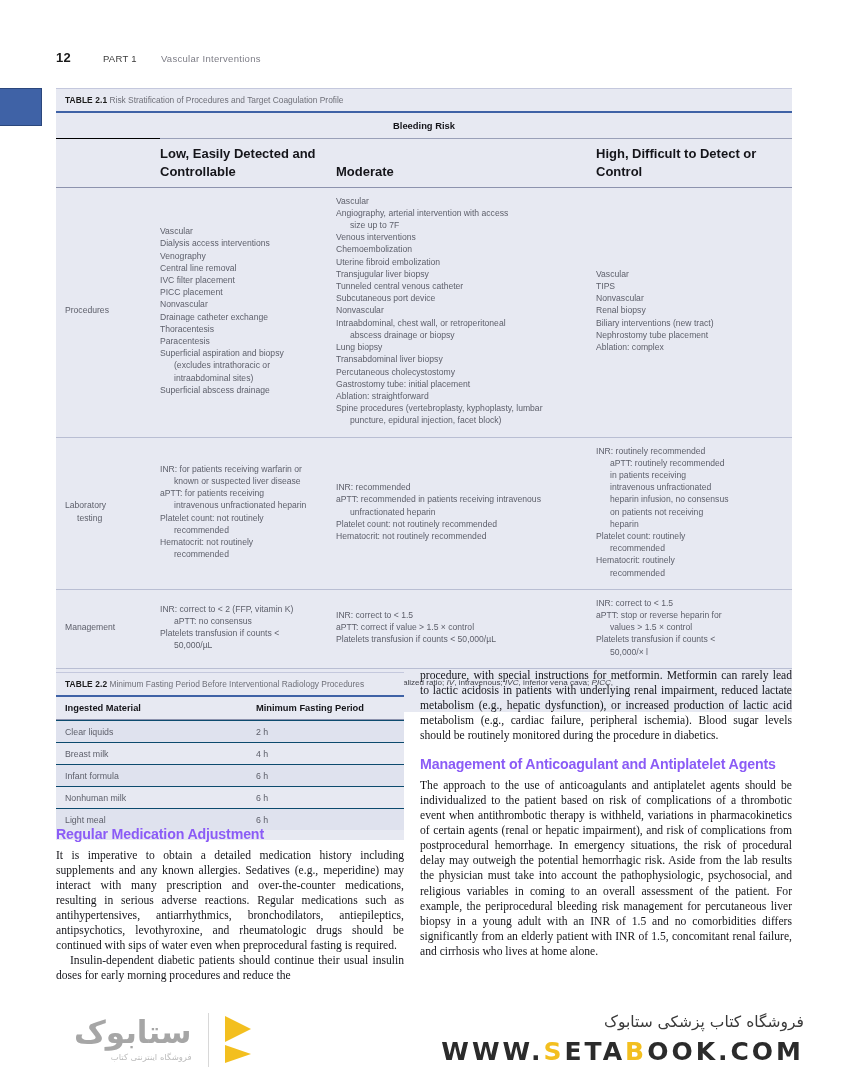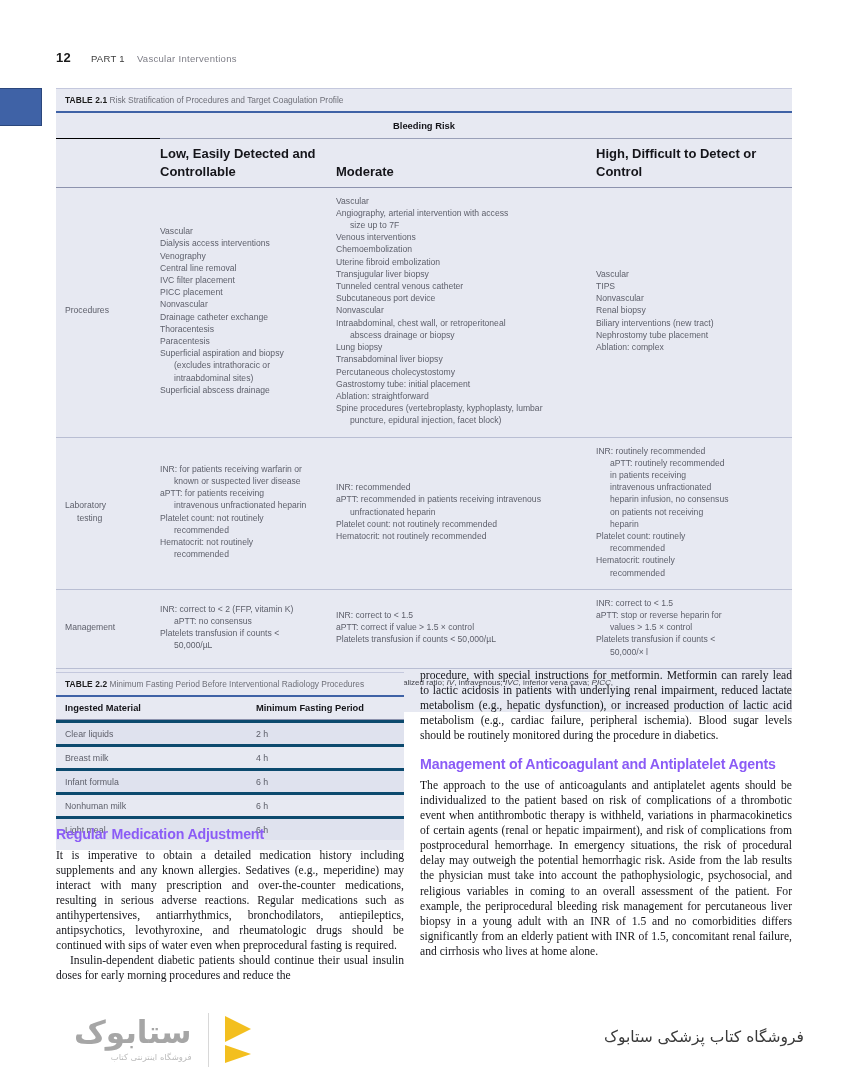--- a/index.html
+++ b/index.html
@@ -18,21 +18,21 @@
     height: 1080px;
     background: #ffffff;
   }
 
   
   .runhead {
     position: absolute;
     left: 56px; top: 50px;
     display: flex;
     align-items: baseline;
-    gap: 12px;
+    gap: 24px;
     white-space: nowrap;
   }
   .runhead .folio {
     font-size: 13px;
     font-weight: bold;
     color: #1b1b1b;
     letter-spacing: .2px;
   }
   .runhead .part {
     font-size: 9.5px;
@@ -153,21 +153,21 @@
     font-size: 9.3px;
     font-weight: bold;
     color: #15151a;
   }
   .t22-row {
     display: flex;
     background: #e7e9f2;
     padding: 5.5px 0 5.5px 0;
     font-size: 8.8px;
     color: #5d5f6a;
-    border-top: 3px solid #0c4a6e;
+    border-top: 1px solid #0c4a6e;
   }
   .t22-row.alt { background: #dfe2ee; }
   .t22-c1 { width: 200px; padding-left: 9px; }
   .t22-c2 { width: 148px; }
   .t22-tail { background: #e7e9f2; height: 10px; }
 
   
   .bodycol {
     position: absolute;
     font-family: "Liberation Serif", serif;
@@ -497,16 +497,17 @@
         <div class="logo-fa-sub">فروشگاه اینترنتی کتاب</div>
       </div>
       <div class="logo-divider"></div>
       <div class="chevmark">
         <div class="chev"></div>
         <div class="chev small"></div>
       </div>
     </div>
     <div class="banner-right">
       <div class="banner-fa">فروشگاه کتاب پزشکی ستابوک</div>
+      <div class="banner-url"><span>WWW.</span><span class="hl">S</span><span>ETA</span><span class="hl">B</span><span>OOK.COM</span></div>
     </div>
   </div>
 
 </div>
 
 </body></html>

